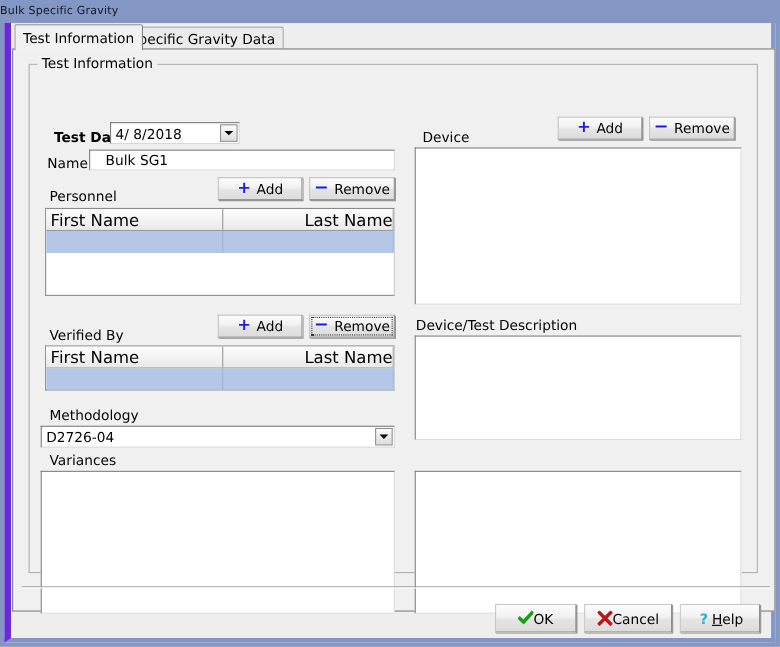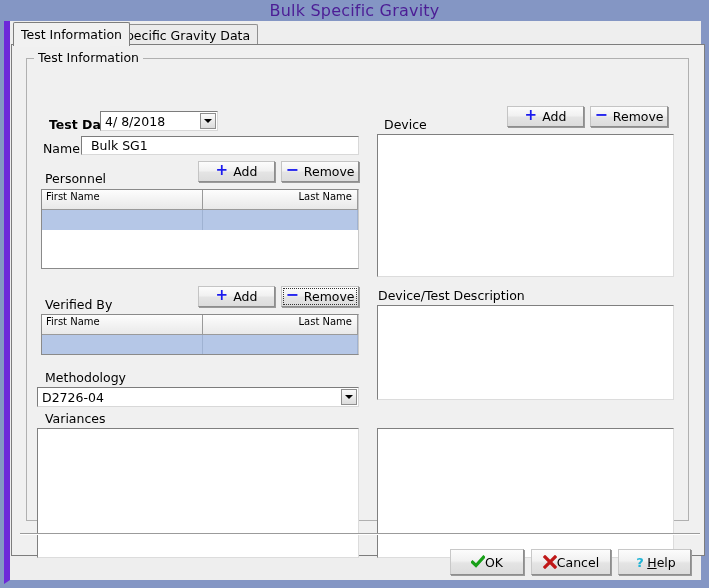--- a/index.html
+++ b/index.html
@@ -17,25 +17,25 @@
     box-sizing: border-box;
     background: #8496c4;
     overflow: hidden;
   }
   
   .titlebar {
     position: absolute;
     left: 0; top: 0;
     width: 709px; height: 21px;
     background: #8496c4;
-    color: #4c1d95;
-    font-size: 16px;
+    color: #0f172a;
+    font-size: 10px;
     display: flex;
     align-items: center;
-    justify-content: center;
+    justify-content: flex-start;
     letter-spacing: 0.2px;
   }
   
   .client {
     position: absolute;
     left: 4px; top: 21px;
     width: 701px; height: 563px;
     background: #eeeeee;
     box-sizing: border-box;
     border-left: 6px solid #6d28d9;
@@ -125,21 +125,21 @@
   
   .textbox {
     position: absolute;
     box-sizing: border-box;
     background: #ffffff;
     border: 1px solid #7c7c7c;
     border-right-color: #d8d8d8;
     border-bottom-color: #d8d8d8;
     font-size: 12.5px;
     color: #000;
-    padding: 1px 9px;
+    padding: 1px 14px;
     overflow: hidden;
     white-space: nowrap;
   }
   .combo {
     position: absolute;
     box-sizing: border-box;
     background: #ffffff;
     border: 1px solid #7c7c7c;
     border-right-color: #d8d8d8;
     border-bottom-color: #d8d8d8;
@@ -207,23 +207,23 @@
     border-right-color: #c9c9c9;
     overflow: hidden;
   }
   .grid-head {
     display: flex;
     height: 19px;
     background: linear-gradient(#fdfdfd, #e9e9e9);
     border-bottom: 1px solid #9a9a9a;
   }
   .grid-head .cell {
-    font-size: 10px;
-    color: #000;
-    padding: 1px 5px 0 4px;
+    font-size: 15px;
+    color: #000;
+    padding: 1px 0 0 4px;
     box-sizing: border-box;
     border-right: 1px solid #9a9a9a;
     overflow: hidden;
     white-space: nowrap;
   }
   .grid-row {
     display: flex;
     height: 20px;
   }
   .grid-row.selected { background: #b5c7e7; }

